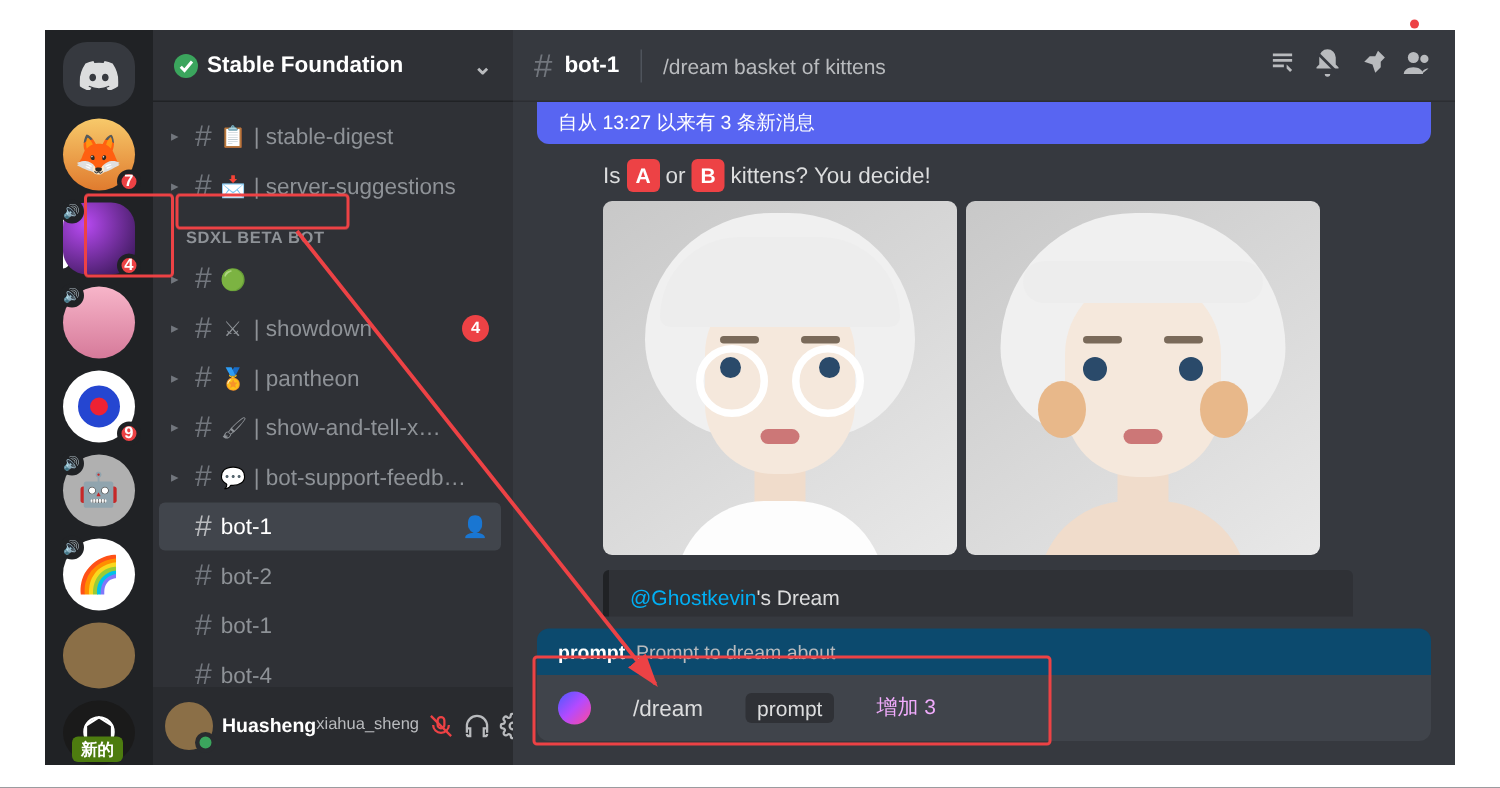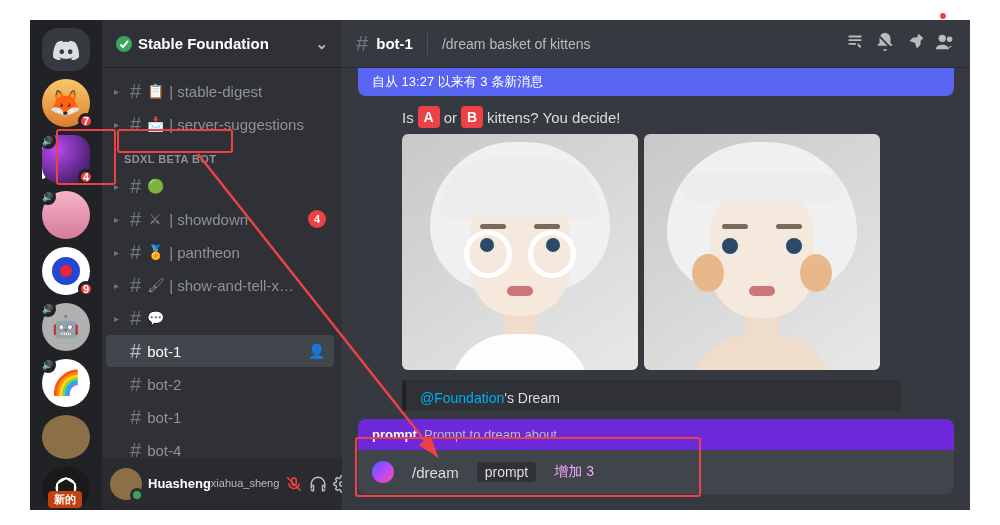--- a/index.html
+++ b/index.html
@@ -4,21 +4,21 @@
 <style>
 *{box-sizing:border-box;margin:0;padding:0}
 body{font-family:"gg sans","Helvetica Neue",Arial,sans-serif;background:#fff;width:1000px;height:525px;overflow:hidden;color:#dcddde;font-size:14px}
 .app{display:flex;width:940px;height:490px;margin:20px 30px 15px 30px;background:#202225;position:relative}
 .servers{width:72px;background:#202225;display:flex;flex-direction:column;align-items:center;padding-top:8px;gap:8px;position:relative}
 .srv{width:48px;height:48px;border-radius:50%;background:#36393f;display:flex;align-items:center;justify-content:center;cursor:pointer;position:relative;overflow:hidden}
 .srv.discord{border-radius:16px;background:#36393f;color:#dcddde}
 .srv.sel{border-radius:16px}
 .pill{position:absolute;left:0;width:4px;height:40px;background:#fff;border-radius:0 4px 4px 0}
 .badge{position:absolute;bottom:-2px;right:-4px;min-width:16px;height:16px;border-radius:8px;background:#ed4245;color:#fff;font-size:11px;font-weight:700;display:flex;align-items:center;justify-content:center;border:3px solid #202225;padding:0 2px}
-.newlabel{position:absolute;bottom:2px;left:18px;background:#c2410c;color:#fff;font-size:11px;padding:1px 6px;border-radius:4px;font-weight:600}
+.newlabel{position:absolute;bottom:2px;left:18px;background:#4d7c0f;color:#fff;font-size:11px;padding:1px 6px;border-radius:4px;font-weight:600}
 .channels{width:240px;background:#2f3136;display:flex;flex-direction:column}
 .chead{height:48px;border-bottom:1px solid #202225;display:flex;align-items:center;padding:0 14px;font-weight:700;color:#fff;font-size:15px;cursor:pointer}
 .chead svg{margin-right:6px}
 .chead .chev{margin-left:auto;color:#b9bbbe}
 .clist{flex:1;overflow-y:auto;padding:6px 8px 0 4px}
 .cat{color:#8e9297;font-size:11px;font-weight:700;letter-spacing:.4px;padding:12px 8px 4px 18px;text-transform:uppercase}
 .chan{display:flex;align-items:center;height:32px;padding:0 8px;border-radius:4px;color:#8e9297;cursor:pointer;gap:6px;margin:1px 0}
 .chan.sel{background:rgba(79,84,92,.6);color:#fff}
 .chan .hash{color:#72767d;font-size:20px;font-weight:400}
 .chan.sel .hash{color:#b9bbbe}
@@ -62,23 +62,23 @@
 .brow{position:absolute;top:90px;left:50%;transform:translateX(-50%);width:80px;display:flex;justify-content:space-between}
 .brow span{width:26px;height:5px;background:#7a6a5a;border-radius:3px}
 .imgB .hair{border-radius:90px 90px 60px 60px;width:190px}
 .imgB .head{top:50px;width:104px;height:134px}
 .ear{position:absolute;top:120px;width:32px;height:38px;border-radius:50%;background:#e8b88a}
 .earL{left:48px}.earR{right:48px}
 .embed{background:#2f3136;border-left:4px solid #202225;border-radius:4px;padding:10px 14px;max-width:500px}
 .embed .etitle{color:#dcddde;font-size:14px;margin-bottom:6px}
 .embed .etitle a{color:#00aff4;text-decoration:none}
 .inputwrap{padding:8px 16px 16px}
-.autoc{background:#6d28d9;border-radius:8px 8px 0 0;padding:8px 14px;color:#b9bbbe;font-size:13px}
+.autoc{background:#0c4a6e;border-radius:8px 8px 0 0;padding:8px 14px;color:#b9bbbe;font-size:13px}
 .autoc b{color:#fff;font-weight:600}
-.cmdbar{background:#40444b;border-radius:0 0 8px 8px;height:44px;display:flex;align-items:center;padding:0 14px;gap:18px;color:#dcddde}
+.cmdbar{background:#40444b;border-radius:0 0 8px 8px;height:44px;display:flex;align-items:center;padding:0 14px;gap:28px;color:#dcddde}
 .feather{width:22px;height:22px;border-radius:50%;background:linear-gradient(135deg,#4a5aff,#b44aff,#ff4a9a);flex:none}
 .cmdtxt{color:#dcddde;font-size:15px}
 .pill2{background:#2f3136;border-radius:4px;padding:2px 8px;color:#dcddde;font-size:14px}
 .addmore{color:#f0abfc;font-size:14px}
 .redbox{position:absolute;border:2px solid #ed4245;pointer-events:none;border-radius:3px}
 .arrowline{position:absolute;pointer-events:none}
 .voiceicon{position:absolute;top:-2px;left:-2px;width:16px;height:16px;background:#202225;border-radius:50%;display:flex;align-items:center;justify-content:center;font-size:9px;color:#fff}
 .online{position:absolute;bottom:-2px;right:-2px;width:14px;height:14px;border-radius:50%;background:#3ba55d;border:3px solid #292b2f}
 </style>
 </head>
@@ -181,20 +181,21 @@
       <div class="chan">
           <span class="arrow">▸</span>
           <span class="hash">#</span>
           <span class="cicon">🖌</span>
           <span class="cname">| show-and-tell-x…</span>
         </div>
       <div class="chan">
           <span class="arrow">▸</span>
           <span class="hash">#</span>
           <span class="cicon">💬</span>
+          <span class="cname">| bot-support-feedb…</span>
         </div>
       <div class="chan sel">
           <span class="arrow"></span>
           <span class="hash">#</span>
           <span class="cname">bot-1</span>
           <span class="gear">👤</span>
         </div>
       <div class="chan">
           <span class="arrow"></span>
           <span class="hash">#</span>
@@ -313,21 +314,21 @@
                 <div class="eye" style="width:16px;height:16px"></div>
                 <div class="eye" style="width:16px;height:16px"></div>
               </div>
             <div class="lips"></div>
             <div class="ear earL"></div>
               <div class="ear earR"></div>
           </div>
         </div>
       </div>
       <div class="embed">
-        <div class="etitle"><a>@Foundation</a><span>'s Dream</span></div>
+        <div class="etitle"><a>@Ghostkevin</a><span>'s Dream</span></div>
 
       </div>
     </div>
 
     <div class="inputwrap">
       <div class="autoc"><b>prompt</b>&nbsp;&nbsp;<span>Prompt to dream about</span></div>
       <div class="cmdbar">
         <div class="feather"></div>
         <span class="cmdtxt">/dream</span>
         <span class="pill2">prompt</span>

